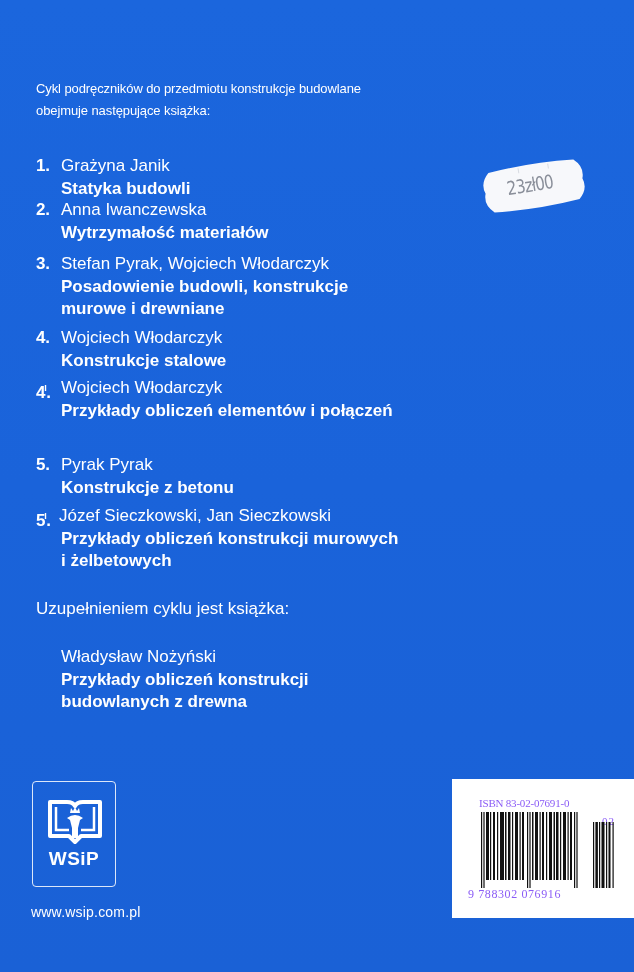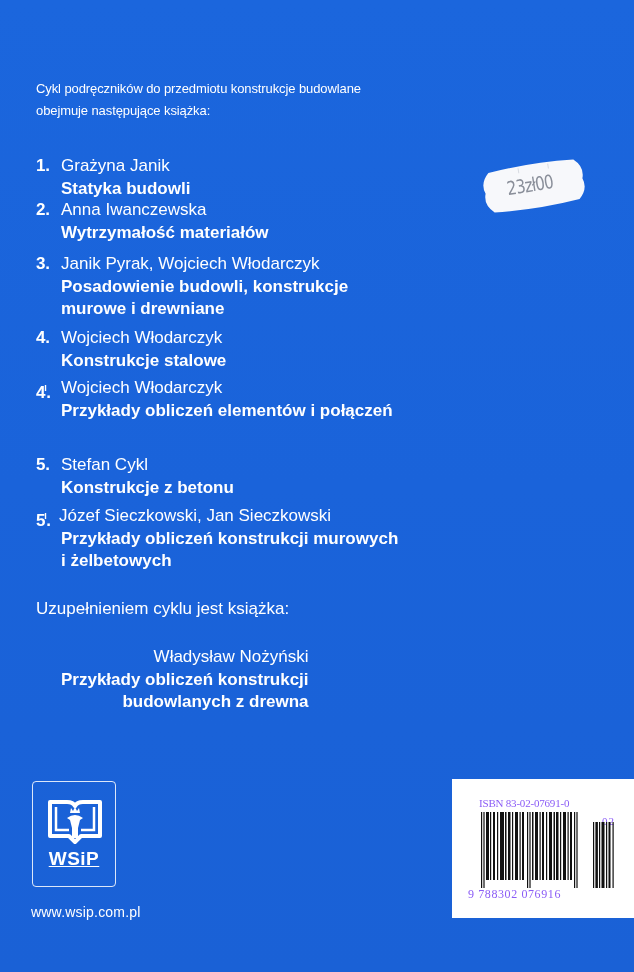--- a/index.html
+++ b/index.html
@@ -28,41 +28,41 @@
     }
     .item .num sup { font-size: 9px; vertical-align: 7px; margin-left: -1px; }
     .item .body { margin-left: 25px; }
     .item.prime-tight .body-author { margin-left: -2px; }
     .author { display: block; white-space: nowrap; }
     .title { display: block; font-weight: bold; white-space: nowrap; }
     .supplement-intro {
       position: absolute; left: 36px; top: 598px; font-size: 17px; line-height: 22px;
     }
     .supplement {
-      position: absolute; left: 61px; top: 646px; font-size: 17px; line-height: 22.5px; text-align: right;
+      position: absolute; left: 61px; top: 646px; font-size: 17px; line-height: 22.5px;
     }
     .sticker {
       position: absolute; left: 481px; top: 163px; width: 106px; height: 46px;
       transform: rotate(-9deg);
     }
     .sticker svg { position: absolute; left: 0; top: 0; }
     .sticker .price {
       position: absolute; left: 26px; top: 10px;
       font-family: "DejaVu Sans", sans-serif; font-size: 19px; color: #8a8f9a;
       letter-spacing: -1px; transform: scaleX(0.8); transform-origin: left center;
       font-weight: normal;
     }
     .logo-box {
       position: absolute; left: 32px; top: 781px; width: 84px; height: 106px;
       border: 1px solid rgba(255,255,255,0.85); border-radius: 4px; box-sizing: border-box;
     }
     .logo-box svg { position: absolute; left: 14px; top: 16px; }
     .logo-box .logo-text {
       position: absolute; left: 0; width: 100%; top: 66px; text-align: center;
-      font-size: 19px; font-weight: bold; letter-spacing: 0.5px; text-decoration: underline;
+      font-size: 19px; font-weight: bold; letter-spacing: 0.5px;
     }
     .url {
       position: absolute; left: 31px; top: 904px; font-size: 14px; letter-spacing: 0.2px;
     }
     .barcode-panel {
       position: absolute; left: 452px; top: 779px; width: 182px; height: 139px;
       background: #ffffff; color: #8b5cf6;
     }
     .isbn-text {
       position: absolute; left: 27px; top: 18px;
@@ -102,21 +102,21 @@
     <span class="num">2.</span>
     <div class="body">
       <span class="author">Anna Iwanczewska</span>
       <span class="title">Wytrzymałość materiałów</span>
     </div>
   </div>
 
   <div class="item" style="top:253px">
     <span class="num">3.</span>
     <div class="body">
-      <span class="author">Janik Pyrak, Wojciech Włodarczyk</span>
+      <span class="author">Stefan Pyrak, Wojciech Włodarczyk</span>
       <span class="title">Posadowienie budowli, konstrukcje</span>
       <span class="title">murowe i drewniane</span>
     </div>
   </div>
 
   <div class="item" style="top:327px">
     <span class="num">4.</span>
     <div class="body">
       <span class="author">Wojciech Włodarczyk</span>
       <span class="title">Konstrukcje stalowe</span>
@@ -127,21 +127,21 @@
     <span class="num"><span>4</span><sup>I</sup>.</span>
     <div class="body">
       <span class="author">Wojciech Włodarczyk</span>
       <span class="title">Przykłady obliczeń elementów i połączeń</span>
     </div>
   </div>
 
   <div class="item" style="top:454px">
     <span class="num">5.</span>
     <div class="body">
-      <span class="author">Stefan Cykl</span>
+      <span class="author">Pyrak Pyrak</span>
       <span class="title">Konstrukcje z  betonu</span>
     </div>
   </div>
 
   <div class="item prime-tight" style="top:505px">
     <span class="num"><span>5</span><sup>I</sup>.</span>
     <div class="body">
       <span class="author body-author">Józef Sieczkowski, Jan Sieczkowski</span>
       <span class="title">Przykłady obliczeń konstrukcji murowych</span>
       <span class="title">i żelbetowych</span>

